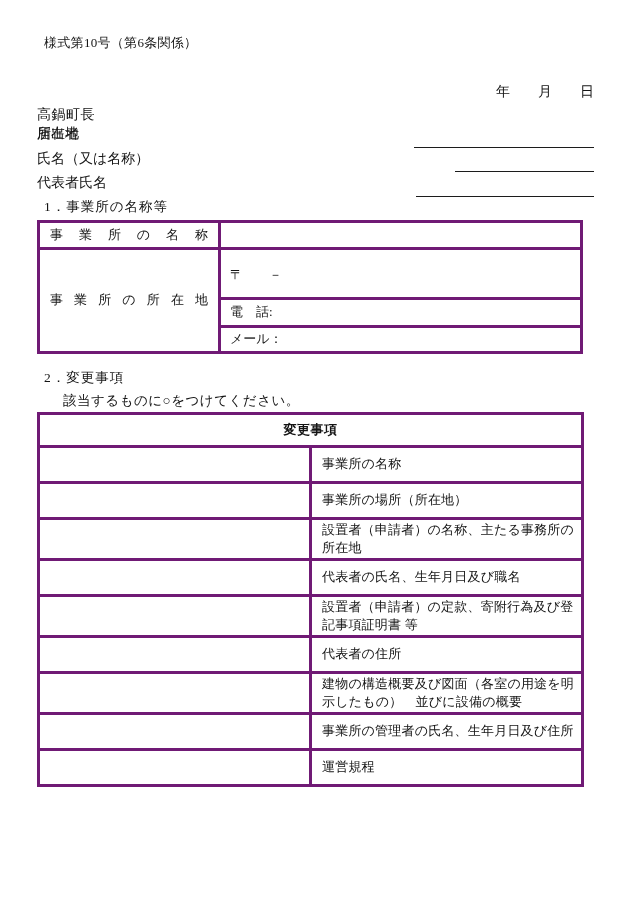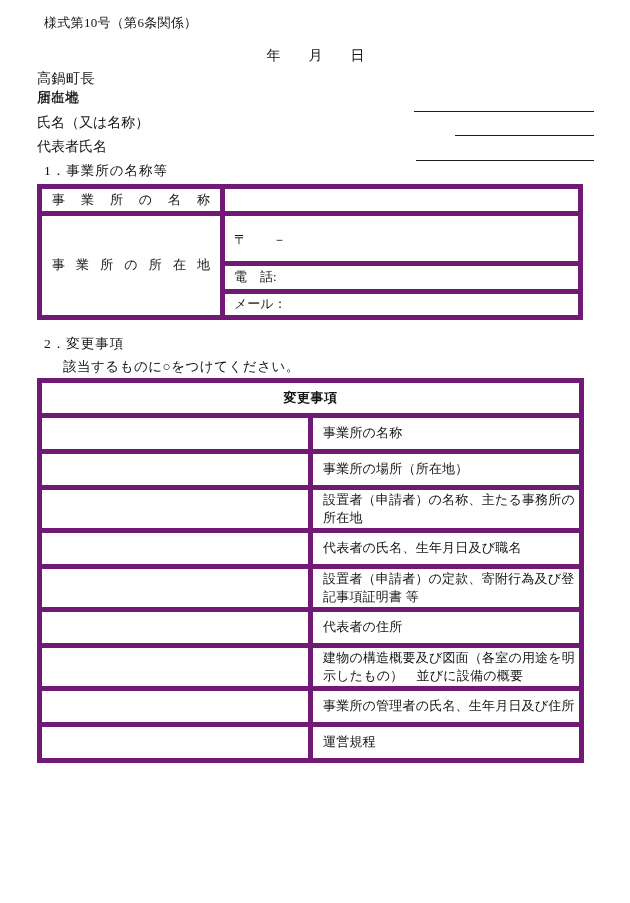--- a/index.html
+++ b/index.html
@@ -6,41 +6,41 @@
   body {
     width: 630px; height: 903px;
     background: #ffffff;
     color: #141414;
     font-family: "Liberation Serif", "DejaVu Serif", serif;
     -webkit-font-smoothing: antialiased;
   }
   .page {
     box-sizing: border-box;
     width: 630px; height: 903px;
-    padding: 16px 36px 0 37px;
+    padding: 36px 36px 0 37px;
     overflow: hidden;
     background: #ffffff;
   }
   .form-number {
     padding-left: 7px;
     font-size: 13px;
     line-height: 14px;
     letter-spacing: 0.3px;
   }
   .title {
     margin: 24px 0 0 0;
     font-size: 14.5px;
     font-weight: normal;
     text-align: center;
     line-height: 16px;
     letter-spacing: 0.2px;
   }
   .date-line {
-    margin-top: 18px;
-    text-align: center;
+    margin-top: 34px;
+    text-align: right;
     font-size: 14px;
     line-height: 15px;
   }
   .addressee {
     margin-top: 8px;
     font-size: 14px;
     line-height: 15px;
     letter-spacing: 0.5px;
   }
   .declarant { margin-top: 4px; font-size: 14px; }
@@ -83,21 +83,21 @@
     padding-left: 26px;
     font-size: 13.5px;
     line-height: 15px;
     letter-spacing: 0.5px;
   }
   table {
     border-collapse: collapse;
     table-layout: fixed;
     font-size: 13px;
   }
-  td, th { border: 5px solid #701a75; }
+  td, th { border: 3px solid #701a75; }
   .t1 { width: 546px; margin-top: 6px; }
   .t1 .col1 { width: 158px; }
   .jlabel {
     text-align: justify;
     text-align-last: justify;
     padding: 0 10px;
     letter-spacing: 0;
   }
   .t1 .val { padding-left: 9px; vertical-align: middle; }
   .r-name  { height: 27px; }

